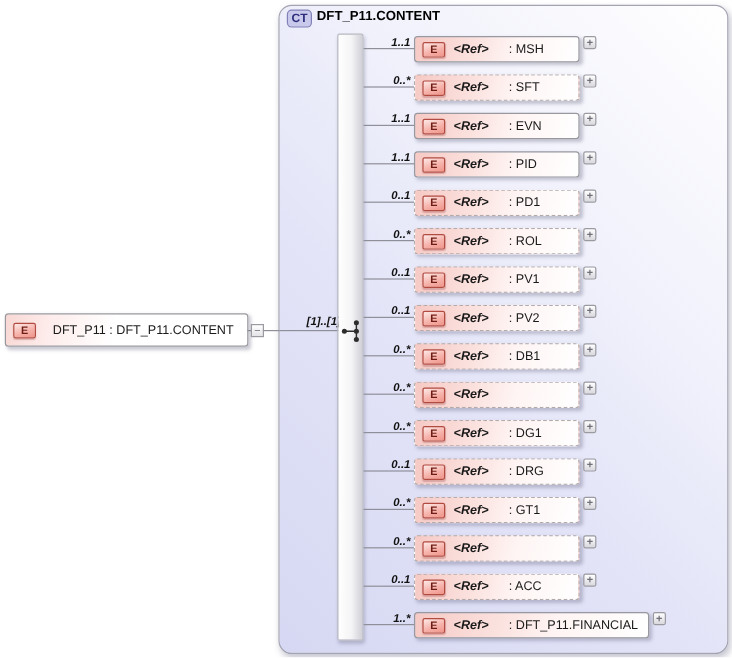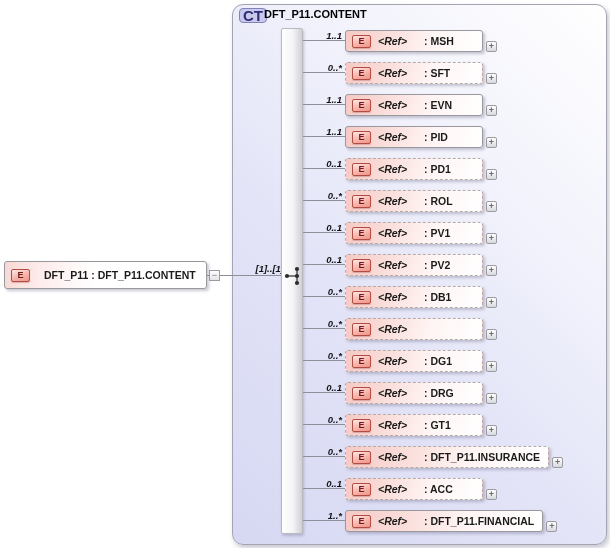--- a/index.html
+++ b/index.html
@@ -17,51 +17,51 @@
   
   .main-box{
     position:absolute;left:232px;top:4px;width:373px;height:539px;
     border:1px solid #a3a3b2;border-radius:11px;
     background:linear-gradient(225deg,#ffffff 0%,#f0f1fb 35%,#e3e4f7 60%,#d6d8f3 100%);
     box-shadow:2px 3px 5px rgba(130,130,155,0.45);
   }
   .ct-badge{
     position:absolute;left:239px;top:8px;height:13px;padding:0 3px;
     border:1px solid var(--ct-border);border-radius:4px;background:var(--ct-bg);
-    color:var(--ct-text);font-size:15px;font-weight:bold;line-height:13px;
+    color:var(--ct-text);font-size:10px;font-weight:bold;line-height:13px;
   }
   .ct-title{position:absolute;left:264px;top:8px;font-size:11px;font-weight:bold;color:#000;white-space:nowrap;}
   
   .root-box{
     position:absolute;left:4px;top:261px;width:203px;height:28px;box-sizing:border-box;
     display:flex;align-items:center;padding-left:6px;
     border:1px solid var(--box-border);border-radius:3px;
     background:linear-gradient(100deg,#f8d8d4 0%,#fdeceb 18%,#ffffff 45%);
     box-shadow:2px 2px 3px rgba(100,100,130,0.35);
   }
-  .root-label{margin-left:7px;font-size:10.5px;font-weight:bold;color:var(--ink);white-space:nowrap;}
+  .root-label{margin-left:7px;font-size:10.5px;font-weight:normal;color:var(--ink);white-space:nowrap;}
   .handle{
     position:absolute;left:209px;top:270px;width:11px;height:11px;box-sizing:border-box;
     border:1px solid #9a9aa0;background:linear-gradient(#ffffff,#e4e4e8);
     color:#6f6f78;font-size:9px;line-height:9px;text-align:center;
   }
   .root-card{
     position:absolute;left:236px;top:263px;width:48px;text-align:right;
     font-size:9.5px;font-weight:bold;font-style:italic;color:#111;white-space:nowrap;
   }
   
   .seq-bar{
     position:absolute;left:281px;top:28px;width:22px;height:506px;box-sizing:border-box;
     border:1px solid #b9b9c0;border-radius:2px;
     background:linear-gradient(to right,#ffffff 0%,#f4f4f6 55%,#cfcfd6 100%);
     box-shadow:1px 2px 3px rgba(120,120,150,0.4);
   }
   .seq-icon{position:absolute;left:283px;top:265px;}
   
-  .row{position:absolute;left:303px;height:22px;display:flex;align-items:flex-end;}
+  .row{position:absolute;left:303px;height:22px;display:flex;align-items:flex-start;}
   .seg{position:relative;flex:none;width:42px;height:22px;}
   .seg-line{position:absolute;left:0;right:0;top:10px;border-top:1px solid var(--line);}
   .card{
     position:absolute;right:3px;bottom:11px;
     font-size:9.5px;font-weight:bold;font-style:italic;color:#111;white-space:nowrap;
   }
   .refbox{
     flex:none;display:flex;align-items:center;height:22px;min-width:138px;box-sizing:border-box;
     padding:0 8px 0 6px;border:1px solid var(--box-border);border-radius:3px;
     background:linear-gradient(105deg,#f6c9c4 0%,#fbe3e0 38%,#fef4f3 60%,#ffffff 100%);
@@ -69,21 +69,21 @@
   }
   .refbox.optional{border:1px dashed var(--dash-border);}
   .ebadge{
     flex:none;width:19px;height:13px;margin-right:7px;box-sizing:border-box;
     border:1px solid var(--red-border);border-radius:2px;
     background:linear-gradient(160deg,#fdeae8 0%,#f6b3ab 55%,#ef948a 100%);
     color:var(--red-dark);font-size:9px;font-weight:bold;line-height:11px;text-align:center;
     box-shadow:0 1px 1px rgba(150,60,60,0.3);
   }
   .ref{flex:none;width:46px;font-size:10.5px;font-weight:bold;color:var(--ink);white-space:nowrap;font-style:italic;}
-  .name{font-size:10.5px;font-weight:bold;color:var(--ink);white-space:pre;}
+  .name{font-size:10.5px;font-weight:normal;color:var(--ink);white-space:pre;}
   .plus{
     flex:none;margin-left:3px;width:11px;height:11px;box-sizing:border-box;
     border:1px solid #9a9aa0;border-radius:2px;
     background:linear-gradient(#ffffff,#d9d9de);
     color:#6f6f78;font-size:9px;font-weight:bold;line-height:9px;text-align:center;
   }
 </style>
 </head>
 <body>
 
@@ -265,21 +265,20 @@
     <div class="plus">+</div>
   </div>
       <div class="row" style="top: 446px;">
     <div class="seg">
       <div class="seg-line"></div>
       <span class="card">0..*</span>
     </div>
     <div class="refbox optional">
       <span class="ebadge">E</span>
       <span class="ref">&lt;Ref&gt;</span>
-      <span class="name">: DFT_P11.INSURANCE</span>
     </div>
     <div class="plus">+</div>
   </div>
       <div class="row" style="top: 478px;">
     <div class="seg">
       <div class="seg-line"></div>
       <span class="card">0..1</span>
     </div>
     <div class="refbox optional">
       <span class="ebadge">E</span>

